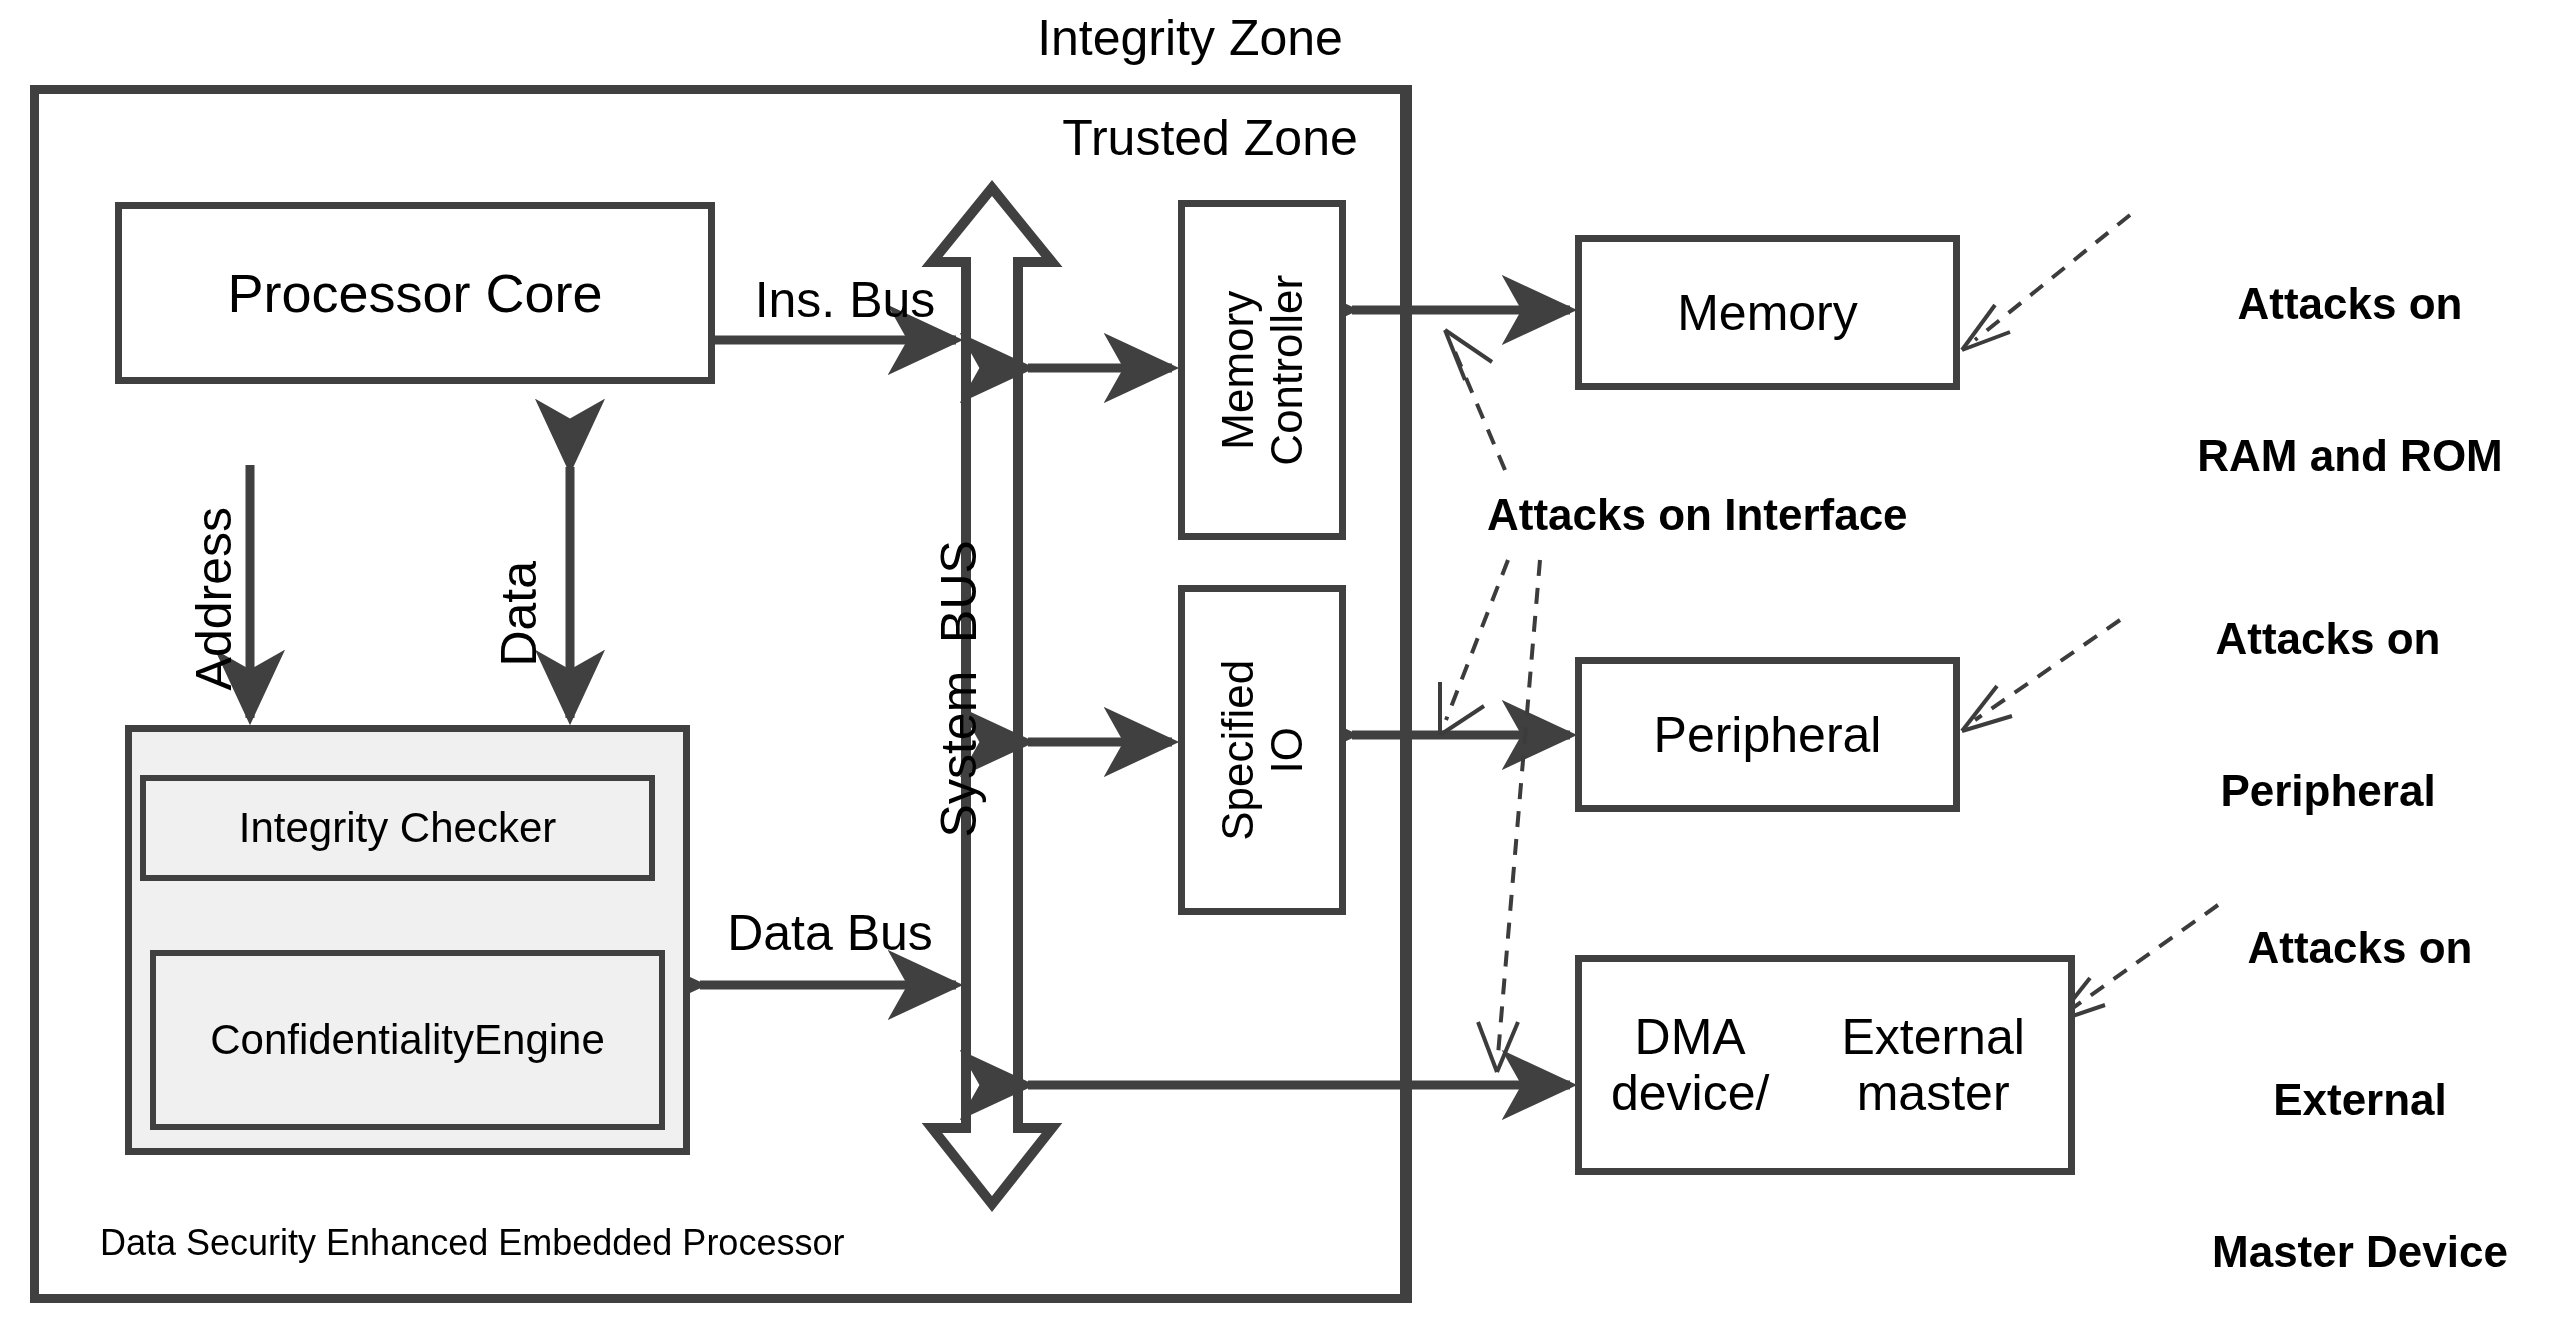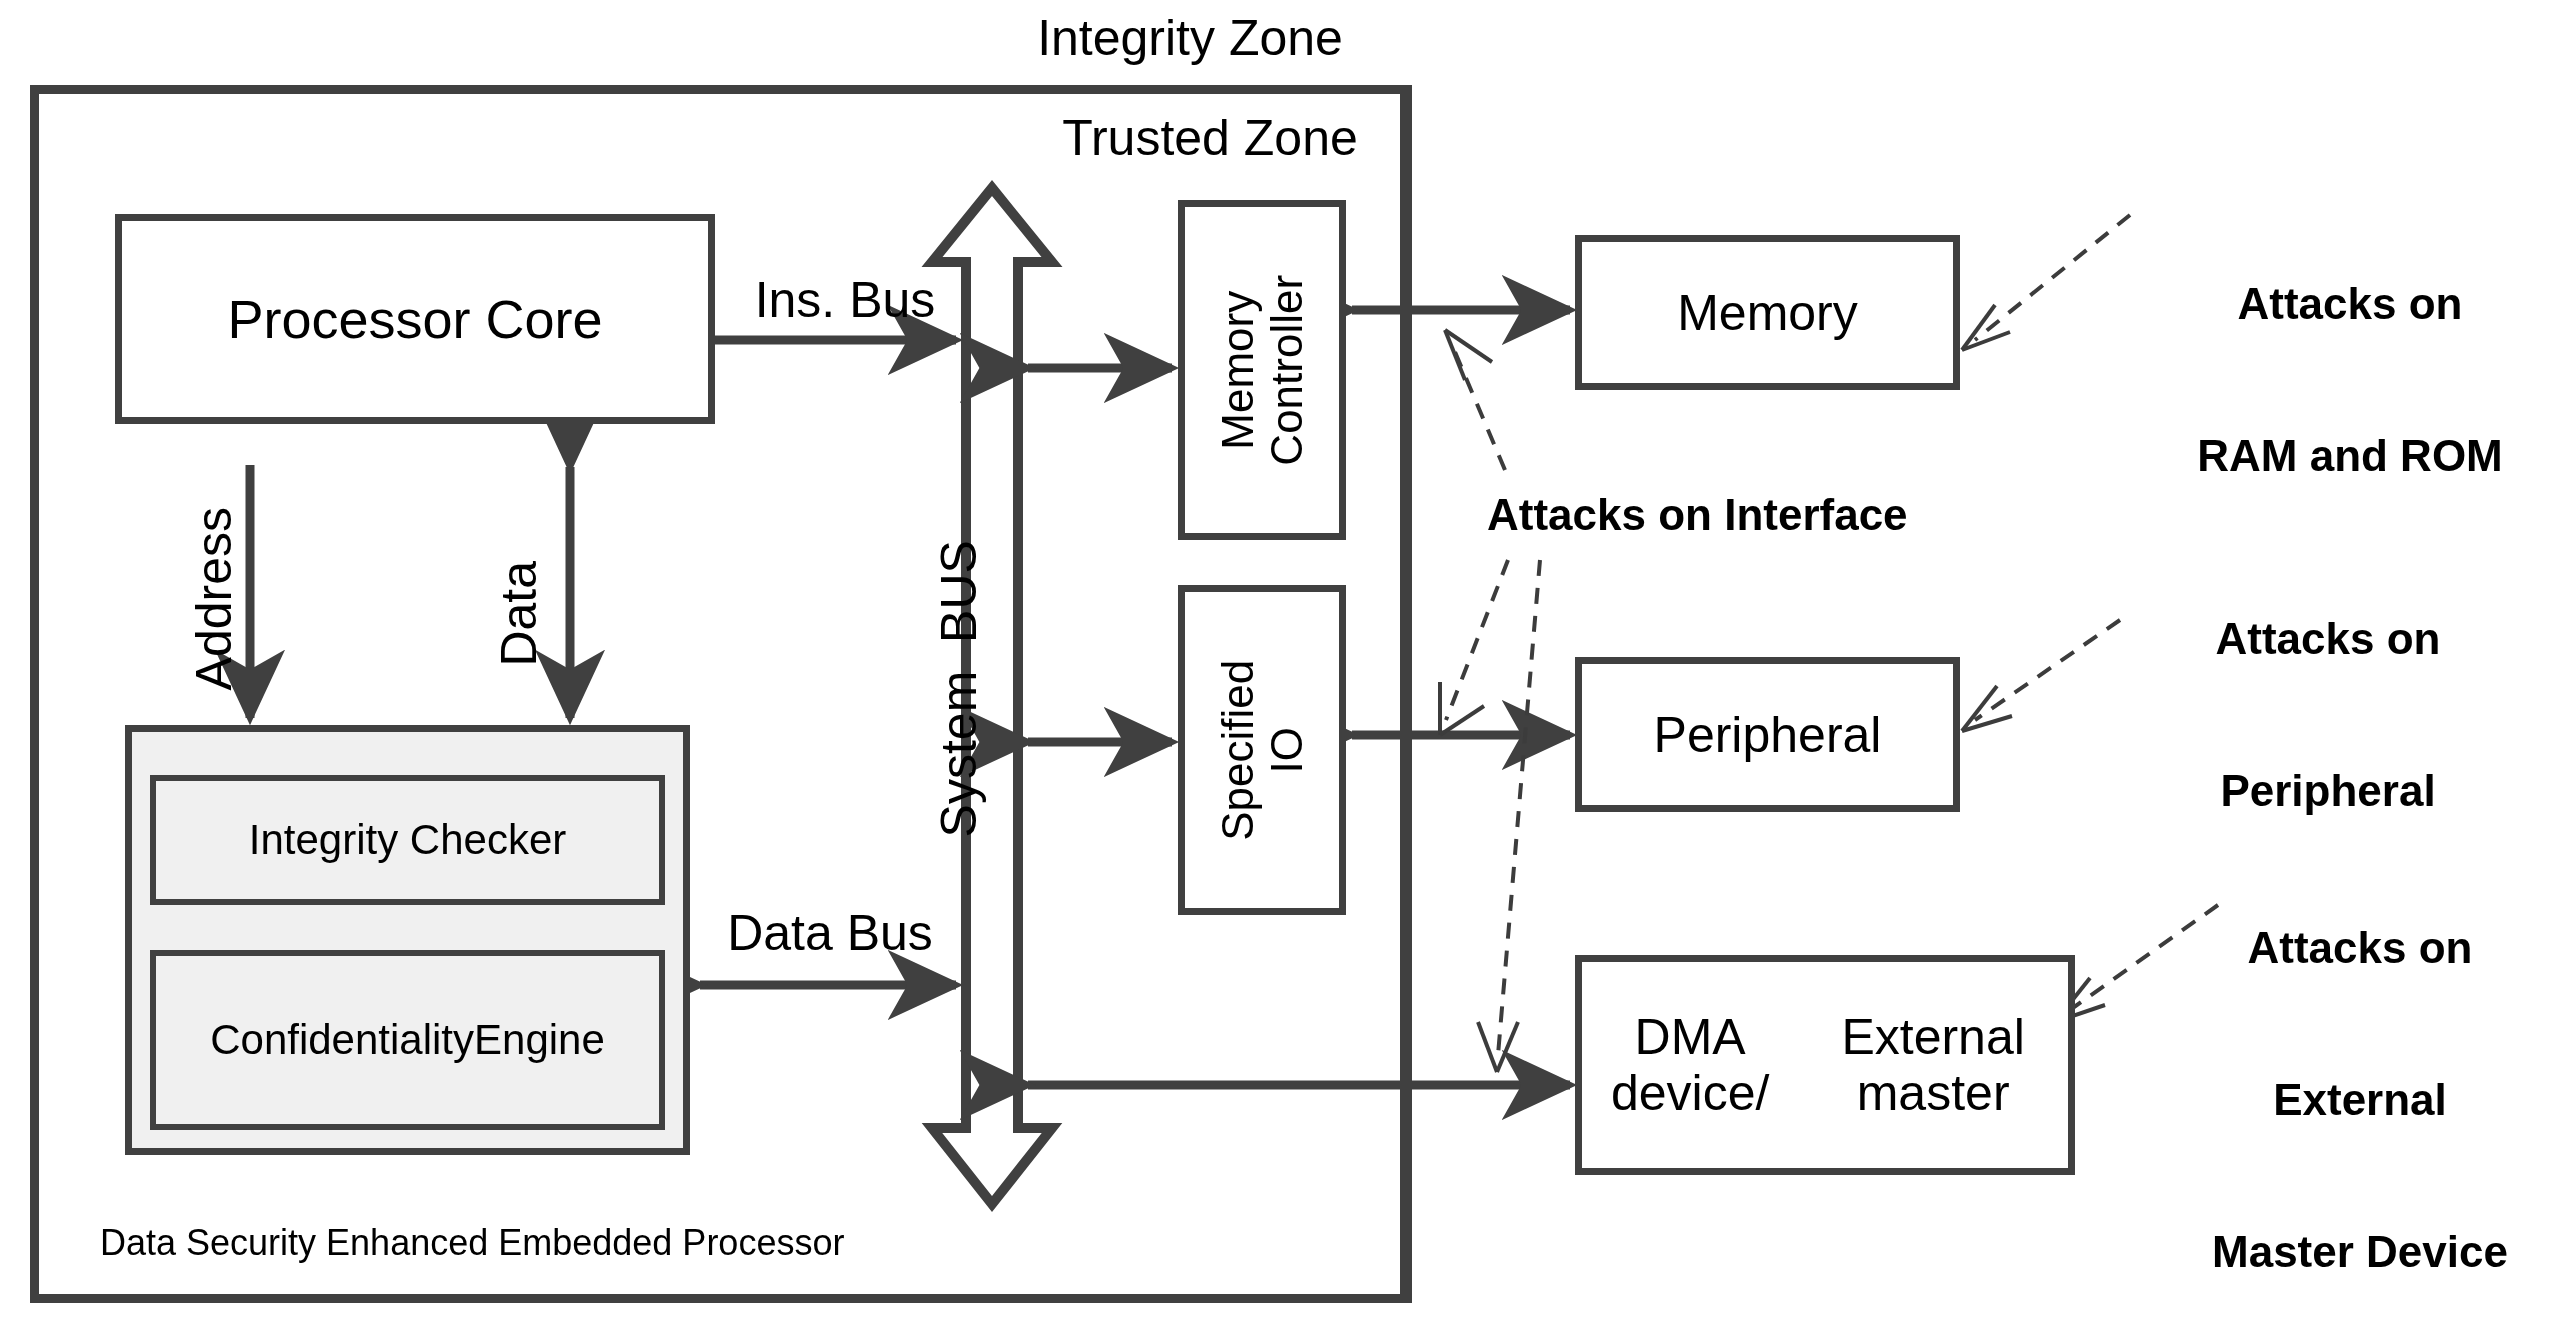--- a/index.html
+++ b/index.html
@@ -129,25 +129,25 @@
       <path class="thin" d="M 1440,735 L 1440,682"></path>
       <path class="thin" d="M 1440,735 L 1484,706"></path>
     </g>
     <g>
       <path class="dash" d="M 1540,560 L 1498,1055"></path>
       <path class="thin" d="M 1497,1072 L 1478,1022"></path>
       <path class="thin" d="M 1497,1072 L 1518,1022"></path>
     </g>
   </svg>
 
-  <div class="box" style="left:115px;top:214px;width:600px;height:210px;font-size:54px;">Processor Core</div>
+  <div class="box" style="left:115px;top:202px;width:600px;height:182px;font-size:54px;">Processor Core</div>
 
   <div class="box gray" style="left:125px;top:725px;width:565px;height:430px;"></div>
 
-  <div class="box gray" style="left:150px;top:775px;width:515px;height:130px;font-size:42px;border-width:6px;">Integrity Checker</div>
+  <div class="box gray" style="left:140px;top:775px;width:515px;height:106px;font-size:42px;border-width:6px;">Integrity Checker</div>
 
   <div class="box gray" style="left:150px;top:950px;width:515px;height:180px;font-size:42px;border-width:6px;flex-direction:row;">
     <span>Confidentiality</span>
     <span>Engine</span>
   </div>
 
   <div class="box" style="left:1178px;top:200px;width:168px;height:340px;">
     <div class="rot rot90" style="display:flex;flex-direction:column;white-space:nowrap;font-size:44px;line-height:1.12;">
       <span>Memory</span>
       <span>Controller</span>

